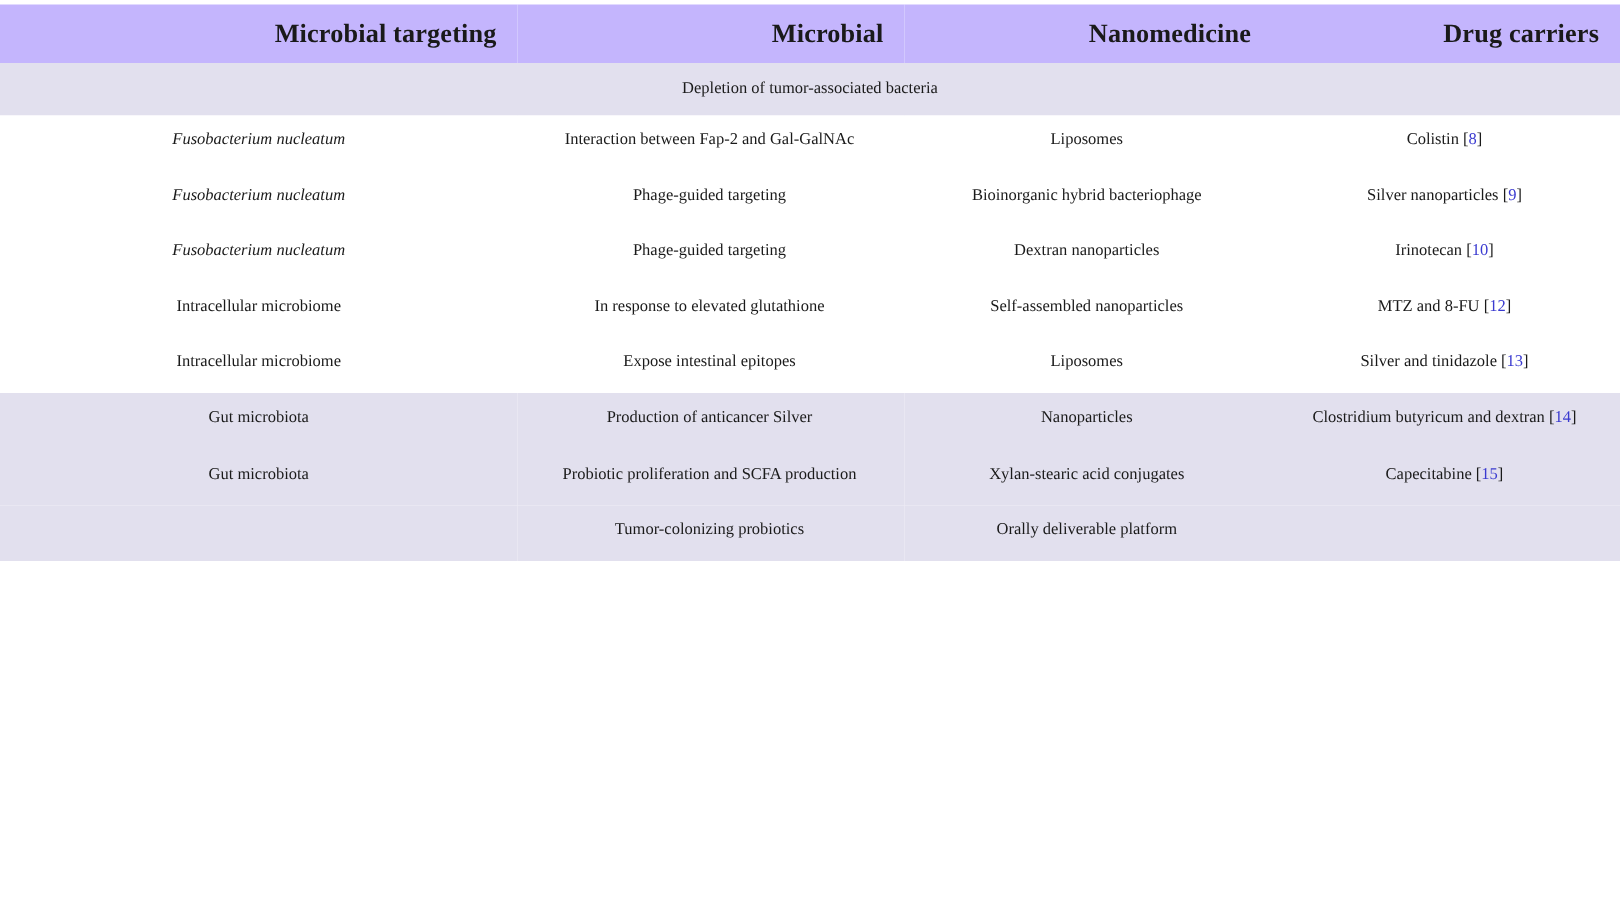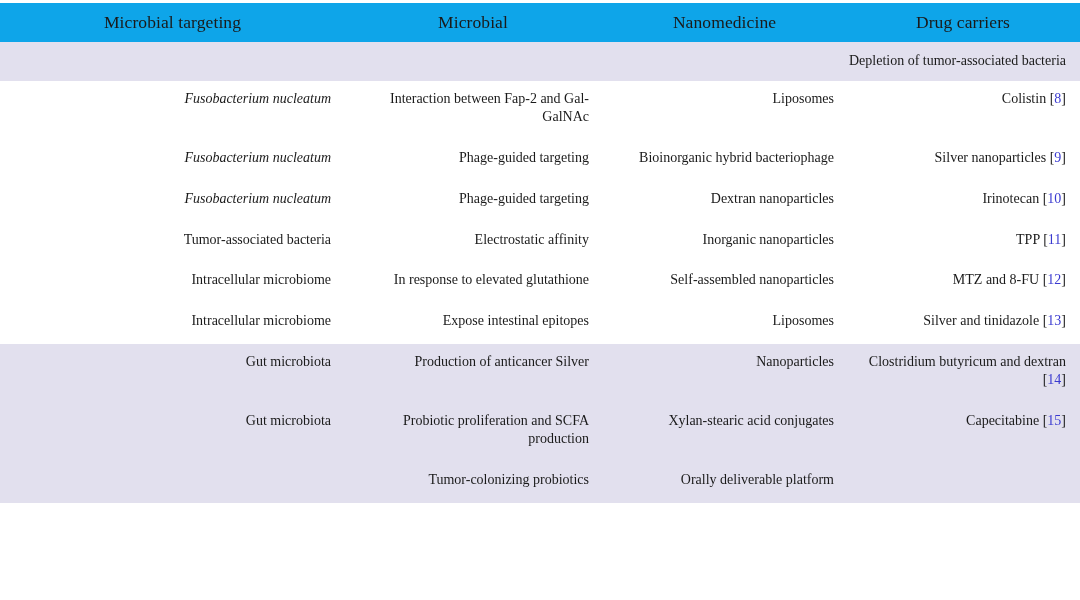--- a/index.html
+++ b/index.html
@@ -26,34 +26,34 @@
     border-collapse: collapse;
     table-layout: fixed;
   }
 
   table.data-table col.c1 { width: 345px; }
   table.data-table col.c2 { width: 258px; }
   table.data-table col.c3 { width: 245px; }
   table.data-table col.c4 { width: 232px; }
 
   thead th {
-    background: #0ea5e9;
-    font-weight: normal;
+    background: #c4b5fd;
+    font-weight: bold;
     font-size: 17.5px;
-    text-align: center;
+    text-align: right;
     padding: 9px 14px 9px 12px;
     vertical-align: top;
     letter-spacing: 0.1px;
   }
   thead th:first-child { padding-left: 14px; }
 
   tbody td {
-    font-size: 14px;
+    font-size: 11px;
     line-height: 1.28;
-    text-align: right;
+    text-align: center;
     vertical-align: top;
     padding: 9px 14px 9px 12px;
     background: #ffffff;
   }
   tbody td:first-child { padding-left: 14px; }
 
   tbody tr.section-row td {
     background: #e2e0ee;
     padding-top: 10px;
     padding-bottom: 11px;
@@ -107,26 +107,20 @@
           <td>Bioinorganic hybrid bacteriophage</td>
           <td><span>Silver nanoparticles</span> <span class="brk">[</span><span class="ref">9</span><span class="brk">]</span></td>
         </tr>
         <tr class="tall">
           <td><span class="ital">Fusobacterium nucleatum</span></td>
           <td>Phage-guided targeting</td>
           <td>Dextran nanoparticles</td>
           <td><span>Irinotecan</span> <span class="brk">[</span><span class="ref">10</span><span class="brk">]</span></td>
         </tr>
         <tr class="tall">
-          <td><span>Tumor-associated bacteria</span></td>
-          <td>Electrostatic affinity</td>
-          <td>Inorganic nanoparticles</td>
-          <td><span>TPP</span> <span class="brk">[</span><span class="ref">11</span><span class="brk">]</span></td>
-        </tr>
-        <tr class="tall">
           <td><span>Intracellular microbiome</span></td>
           <td>In response to elevated glutathione</td>
           <td>Self-assembled nanoparticles</td>
           <td><span>MTZ and 8-FU</span> <span class="brk">[</span><span class="ref">12</span><span class="brk">]</span></td>
         </tr>
         <tr class="tall">
           <td><span>Intracellular microbiome</span></td>
           <td>Expose intestinal epitopes</td>
           <td>Liposomes</td>
           <td><span>Silver and tinidazole</span> <span class="brk">[</span><span class="ref">13</span><span class="brk">]</span></td>

